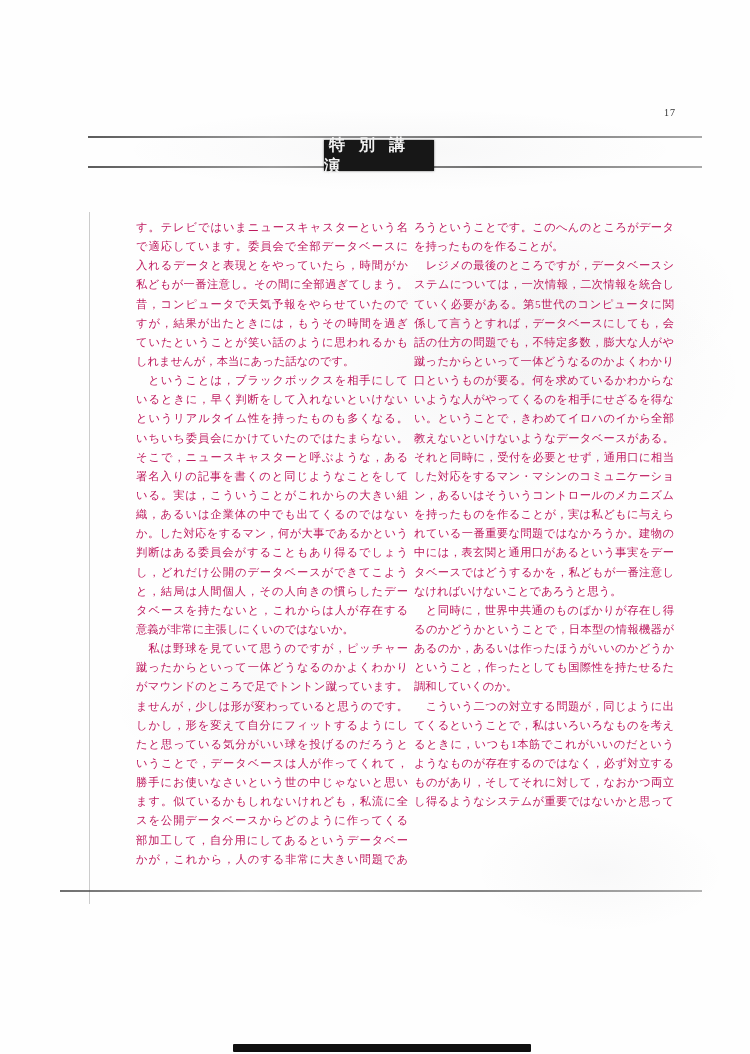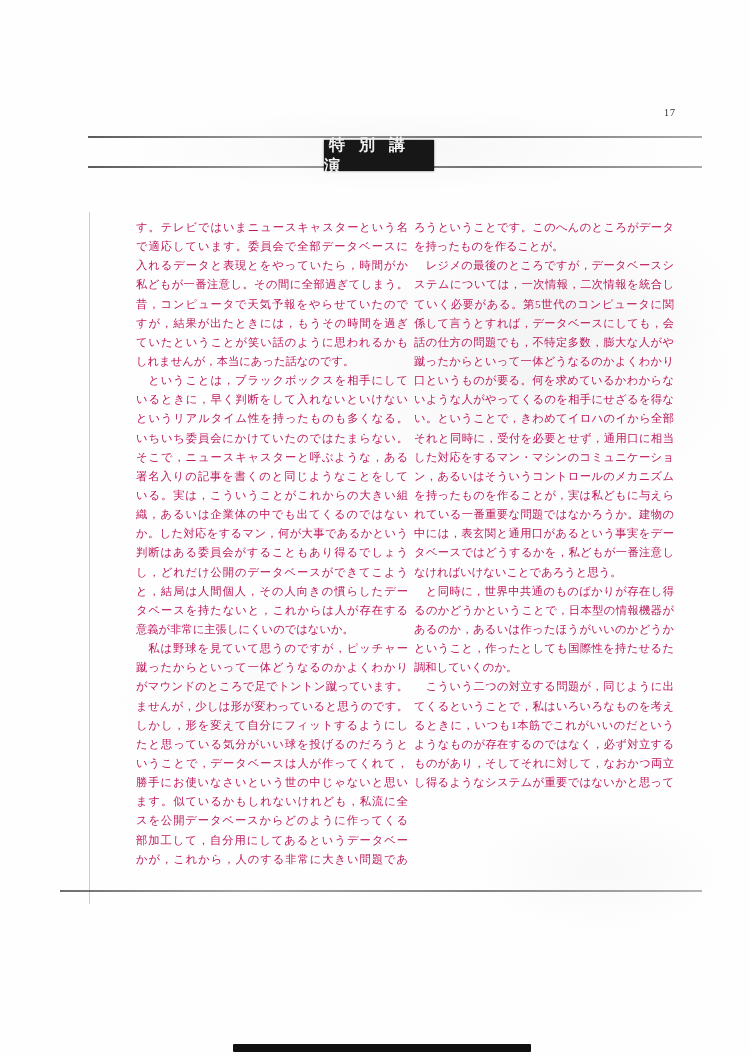--- a/index.html
+++ b/index.html
@@ -119,20 +119,21 @@
     <div class="tline">を持ったものを作ることが。</div>
     <div class="tline j">　レジメの最後のところですが，データベースシ</div>
     <div class="tline j">ステムについては，一次情報，二次情報を統合し</div>
     <div class="tline j">ていく必要がある。第5世代のコンピュータに関</div>
     <div class="tline j">係して言うとすれば，データベースにしても，会</div>
     <div class="tline j">話の仕方の問題でも，不特定多数，膨大な人がや</div>
     <div class="tline j">蹴ったからといって一体どうなるのかよくわかり</div>
     <div class="tline j">口というものが要る。何を求めているかわからな</div>
     <div class="tline j">いような人がやってくるのを相手にせざるを得な</div>
     <div class="tline j">い。ということで，きわめてイロハのイから全部</div>
+    <div class="tline j">教えないといけないようなデータベースがある。</div>
     <div class="tline j">それと同時に，受付を必要とせず，通用口に相当</div>
     <div class="tline j">した対応をするマン・マシンのコミュニケーショ</div>
     <div class="tline j">ン，あるいはそういうコントロールのメカニズム</div>
     <div class="tline j">を持ったものを作ることが，実は私どもに与えら</div>
     <div class="tline j">れている一番重要な問題ではなかろうか。建物の</div>
     <div class="tline j">中には，表玄関と通用口があるという事実をデー</div>
     <div class="tline j">タベースではどうするかを，私どもが一番注意し</div>
     <div class="tline">なければいけないことであろうと思う。</div>
     <div class="tline j">　と同時に，世界中共通のものばかりが存在し得</div>
     <div class="tline j">るのかどうかということで，日本型の情報機器が</div>

